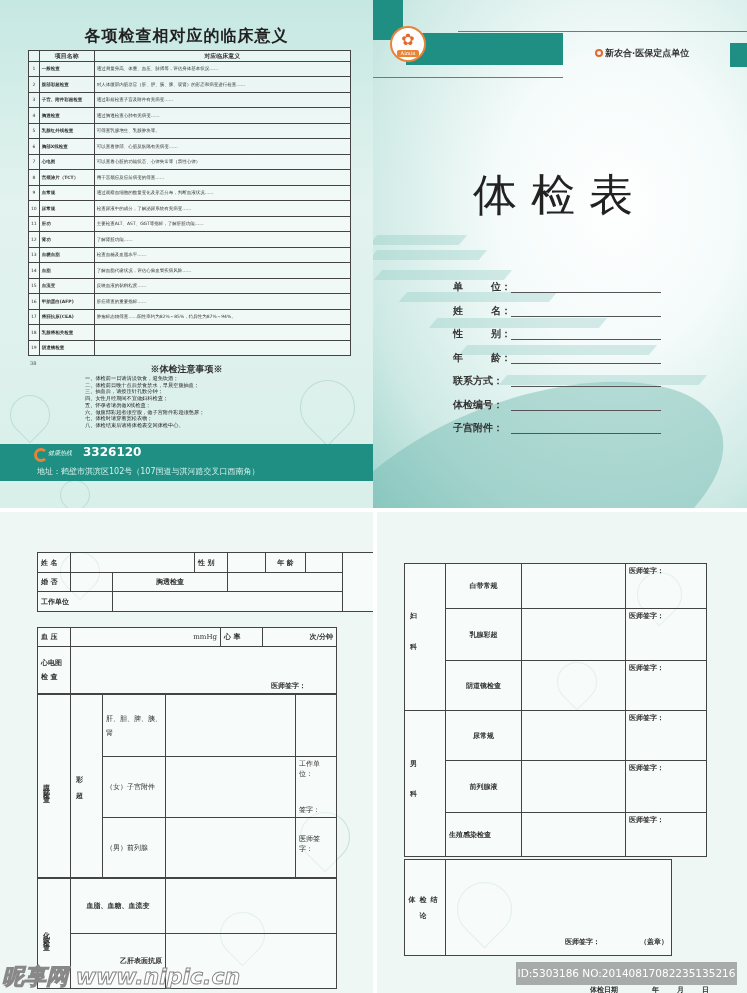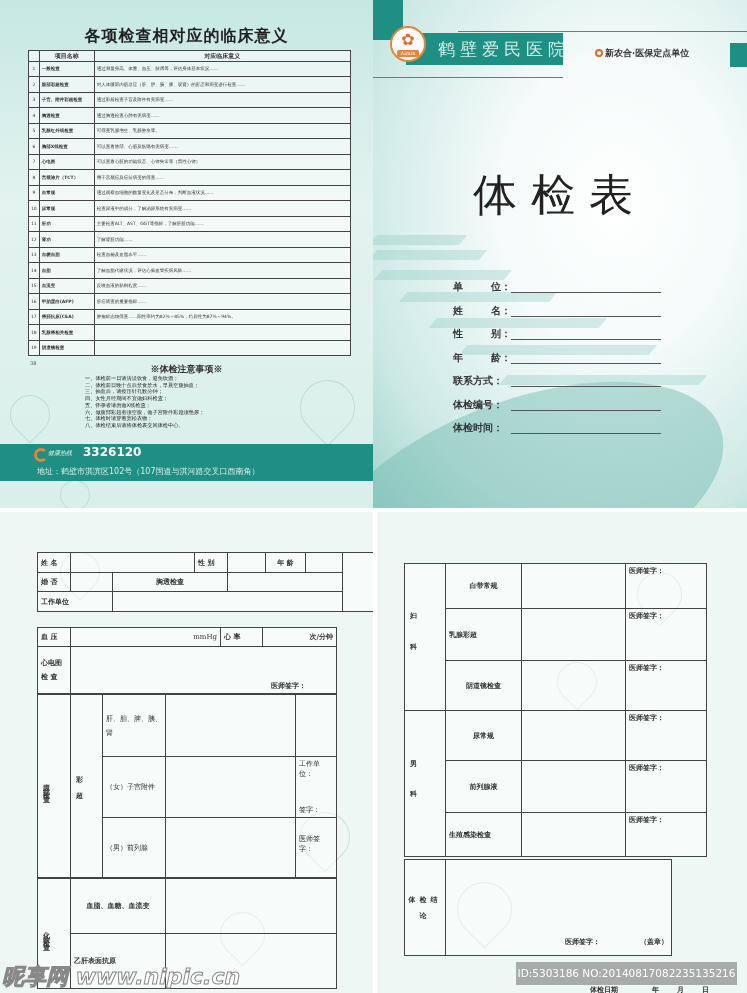--- a/index.html
+++ b/index.html
@@ -198,21 +198,20 @@
   <div class="stripe" style="left:90px;top:345px;width:190px"></div>
   <div class="stripe" style="left:130px;top:375px;width:200px"></div>
   <div class="hbar-l"></div>
   <div class="hline1"></div>
   <div class="hline2"></div>
   <div class="hband"></div>
   <div class="logo">
     <div class="flower">✿</div>
     <div class="amin">Aimin</div>
   </div>
-  <div class="hosp-name">鹤壁爱民医院</div>
   <div class="slogan"><span class="dot"></span><span>新农合·医保定点单位</span></div>
   <div class="rtab"></div>
   <div class="big-title">体检表</div>
   <div class="cform">
     <div class="row">
         <div class="lbl">
           <span>单</span>
           <span>位：</span>
         </div>
         <div class="ln"></div>
@@ -245,21 +244,21 @@
         <div class="ln"></div>
       </div>
     <div class="row">
         <div class="lbl">
           <span>体检编号：</span>
         </div>
         <div class="ln"></div>
       </div>
     <div class="row">
         <div class="lbl">
-          <span>体检时间：</span>
+          <span>子宫附件：</span>
         </div>
         <div class="ln"></div>
       </div>
   </div>
 </div>
 
 <div id="p3" class="page">
   <div class="heart" style="left:60px;top:40px;width:40px;height:40px"></div>
   <div class="heart" style="left:300px;top:300px;width:50px;height:50px"></div>
   <div class="heart" style="left:220px;top:400px;width:45px;height:45px"></div>
@@ -331,21 +330,21 @@
   <table class="ft" style="left:37px;top:366px;width:300px">
     <tbody>
         <tr style="height:55px">
       <td rowspan="2" style="width:33px">
             <div class="vert">化验检查</div>
           </td>
       <td style="width:95px;text-align:center">血脂、血糖、血流变</td>
       <td></td>
     </tr>
     <tr style="height:55px">
-      <td style="text-align:left">乙肝表面抗原</td>
+      <td style="text-align:right">乙肝表面抗原</td>
       <td></td>
     </tr>
   </tbody>
     </table>
 </div>
 
 <div id="p4" class="page">
   <div class="heart" style="left:260px;top:60px;width:45px;height:45px"></div>
   <div class="heart" style="left:80px;top:370px;width:55px;height:55px"></div>
   <div class="heart" style="left:180px;top:150px;width:40px;height:40px"></div>
@@ -353,21 +352,21 @@
     <tbody>
         <tr style="height:45px">
       <td rowspan="3" style="width:41px;text-align:center">
             <div class="vert" style="letter-spacing:30px">妇科</div>
           </td>
       <td style="width:76px;text-align:center">白带常规</td>
       <td style="width:104px"></td>
       <td style="vertical-align:top">医师签字：</td>
     </tr>
     <tr style="height:52px">
-      <td style="">乳腺彩超</td>
+      <td style="text-align:center">乳腺彩超</td>
       <td></td>
       <td style="vertical-align:top">医师签字：</td>
     </tr>
     <tr style="height:50px">
       <td style="text-align:center">阴道镜检查</td>
       <td></td>
       <td style="vertical-align:top">医师签字：</td>
     </tr>
     <tr style="height:50px">
       <td rowspan="3" style="text-align:center">

